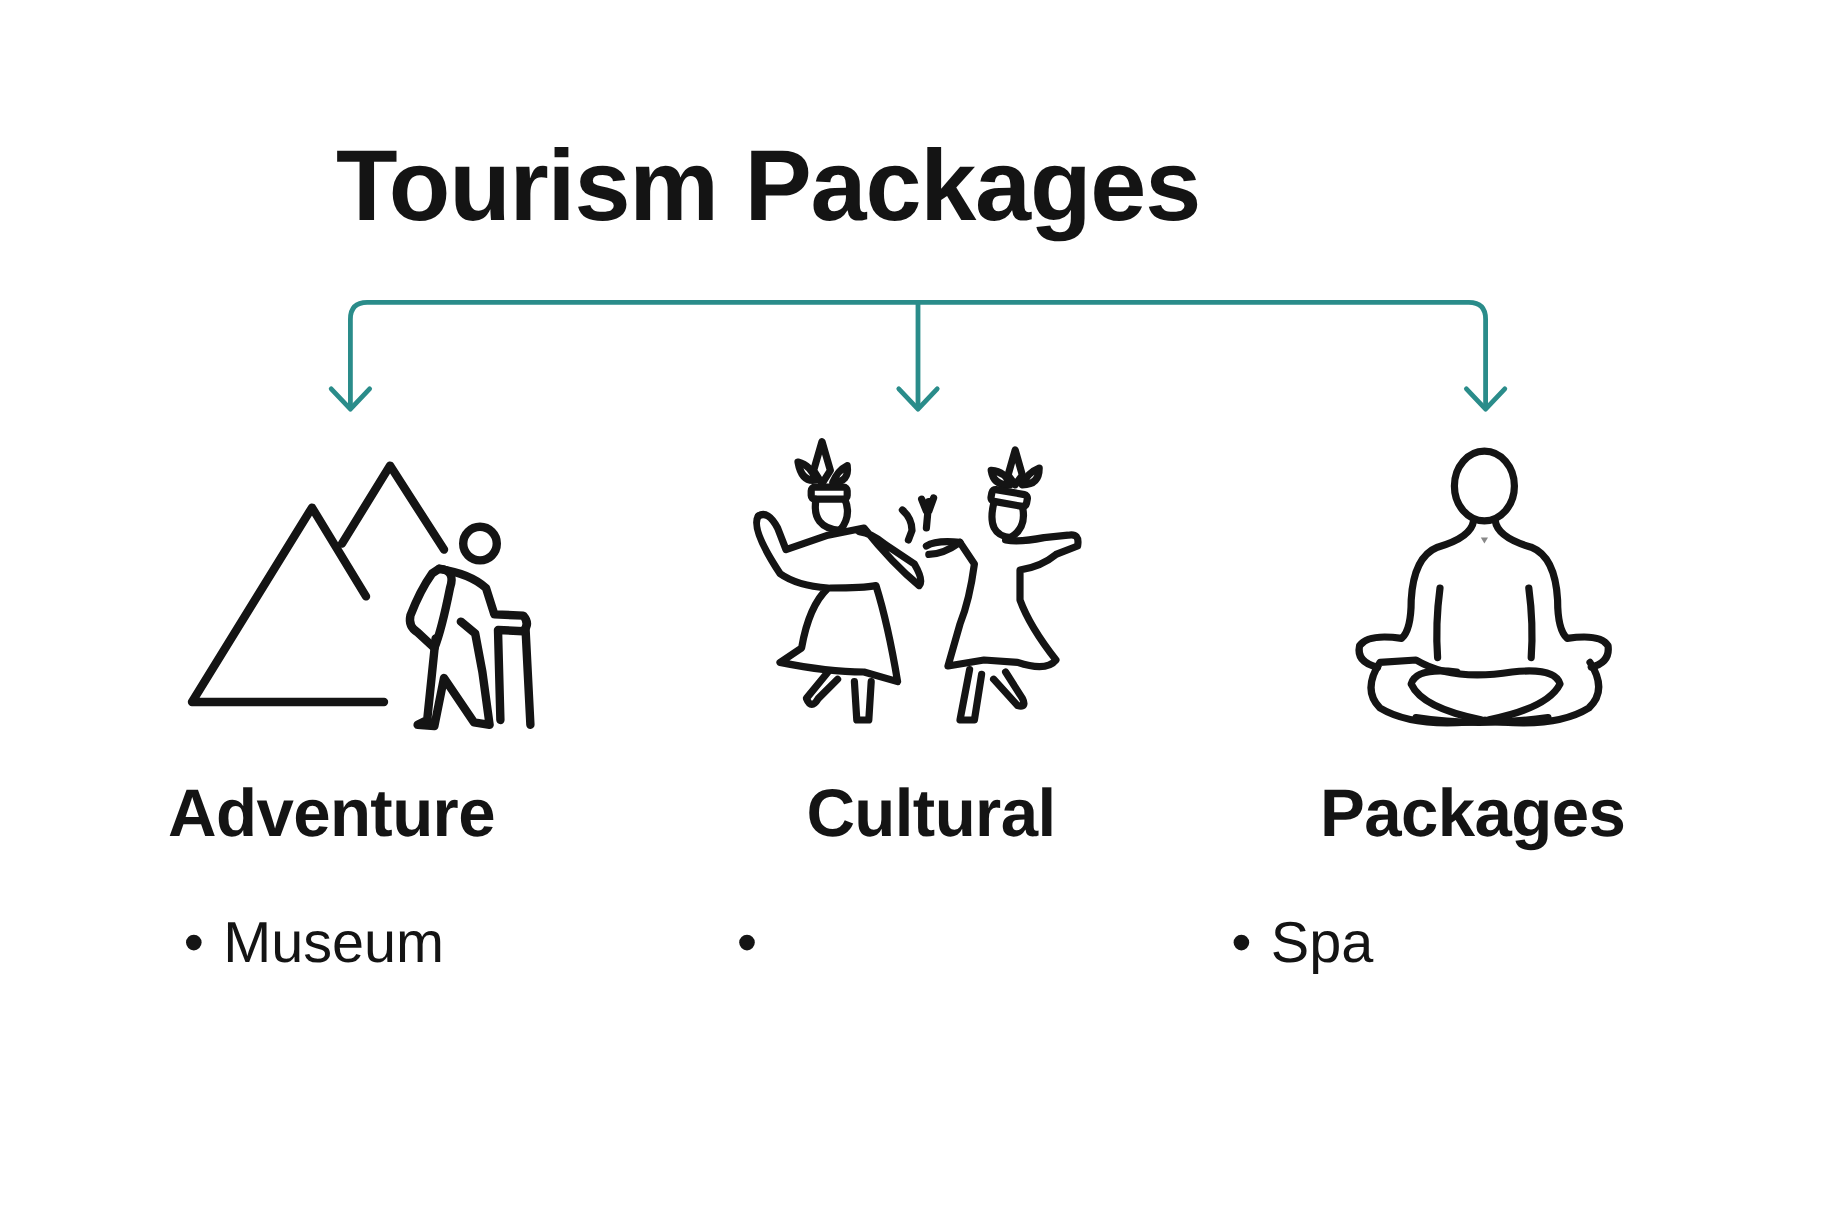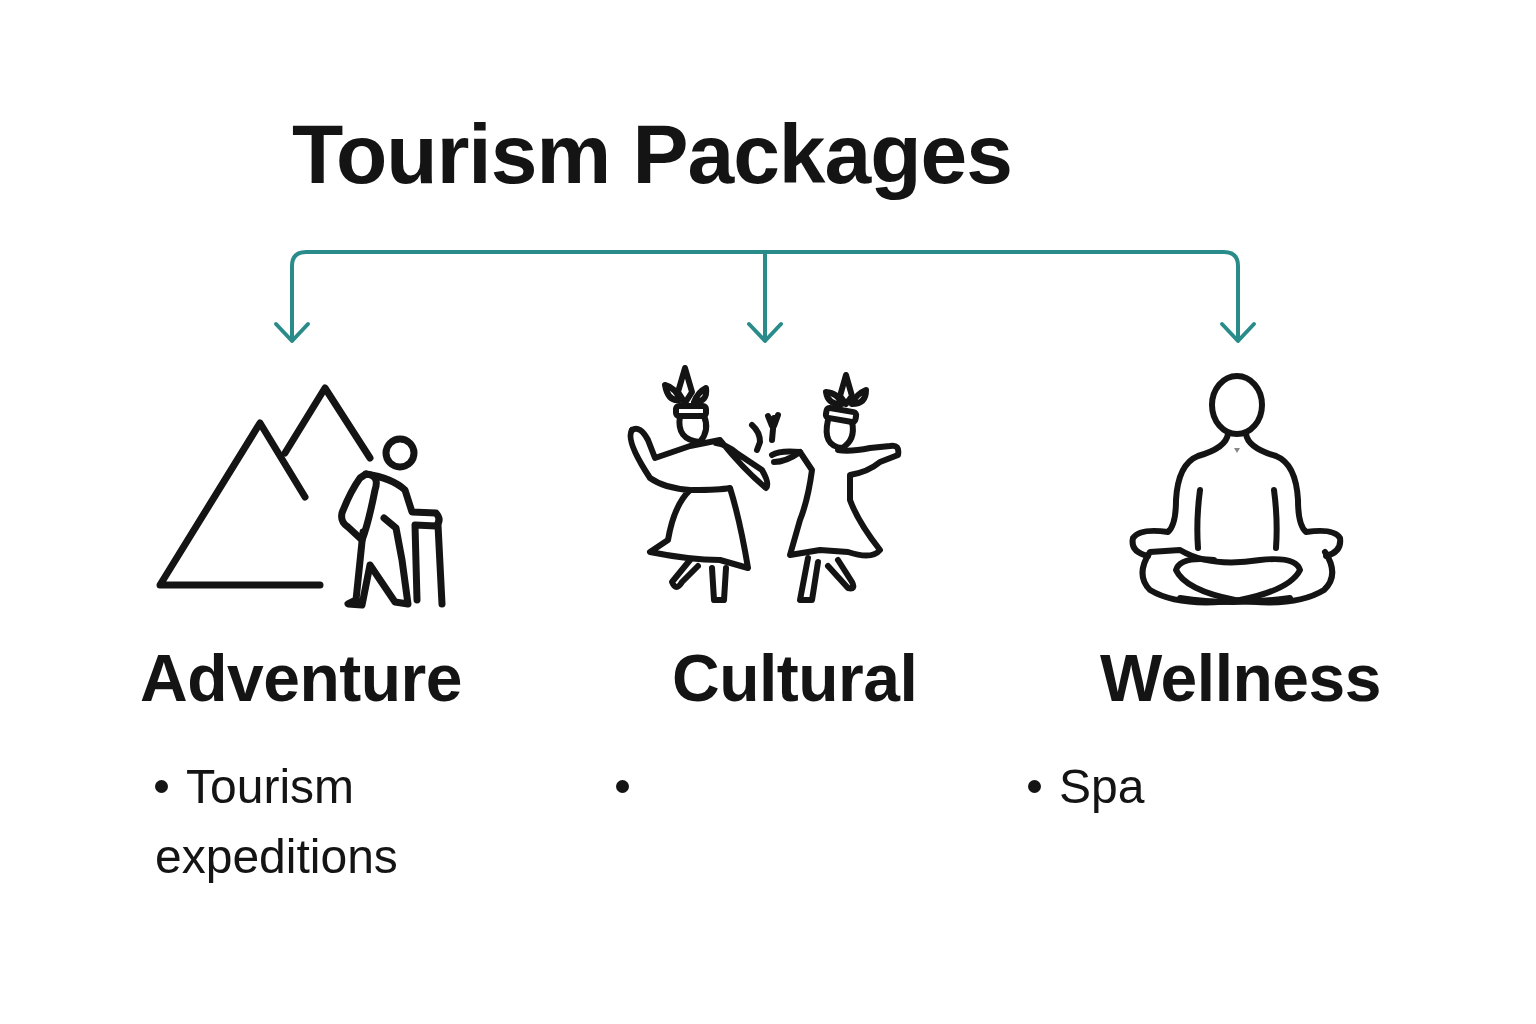--- a/index.html
+++ b/index.html
@@ -19,42 +19,41 @@
       position: absolute;
       left: 0;
       top: 104px;
       width: 1280px;
       text-align: center;
       font-size: 84px;
       font-weight: 700;
       letter-spacing: -1px;
       line-height: 100px;
       margin: 0;
-      padding-left: 12px;
     }
     .connectors {
       position: absolute;
       left: 0;
       top: 0;
       width: 1536px;
       height: 1024px;
       pointer-events: none;
     }
     .icon {
       position: absolute;
     }
     .icon svg {
       width: 100%;
       height: 100%;
       overflow: visible;
     }
     .category {
       position: absolute;
       top: 638px;
-      font-size: 66px;
+      font-size: 56px;
       font-weight: 700;
       letter-spacing: -0.5px;
       line-height: 80px;
       margin: 0;
       white-space: nowrap;
     }
     .bullet {
       position: absolute;
       top: 752px;
       font-size: 48px;
@@ -149,26 +148,25 @@
       <path d="M1150 552 Q1135 575 1150 590 Q1180 608 1240 600 Q1290 590 1300 570 Q1296 556 1260 560 Q1210 568 1180 550 Z"></path>
       <path d="M1325 552 Q1340 575 1324 590 Q1295 608 1235 600 Q1185 590 1176 570 Q1180 556 1214 560"></path>
       <path d="M1180 598 Q1230 606 1290 598"></path>
     </g>
     <path d="M1234 448 l3 5 l3 -5 z" fill="#888888"></path>
   </svg>
 </div>
 
 <h2 class="category" style="left:140px;">Adventure</h2>
 <h2 class="category" style="left:672px;">Cultural</h2>
-<h2 class="category" style="left:1100px;">Wellness</h2>
+<h2 class="category" style="left:1100px;">Packages</h2>
 
 <ul class="bullet" style="left:155px;">
   <li>
-    <span class="dot"></span><span>Tourism</span>
-    <span class="line2">expeditions</span>
+    <span class="dot"></span><span>Museum</span>
   </li>
 </ul>
 
 <ul class="bullet" style="left:616px;">
   <li>
     <span class="dot"></span>
   </li>
 </ul>
 
 <ul class="bullet" style="left:1028px;">

